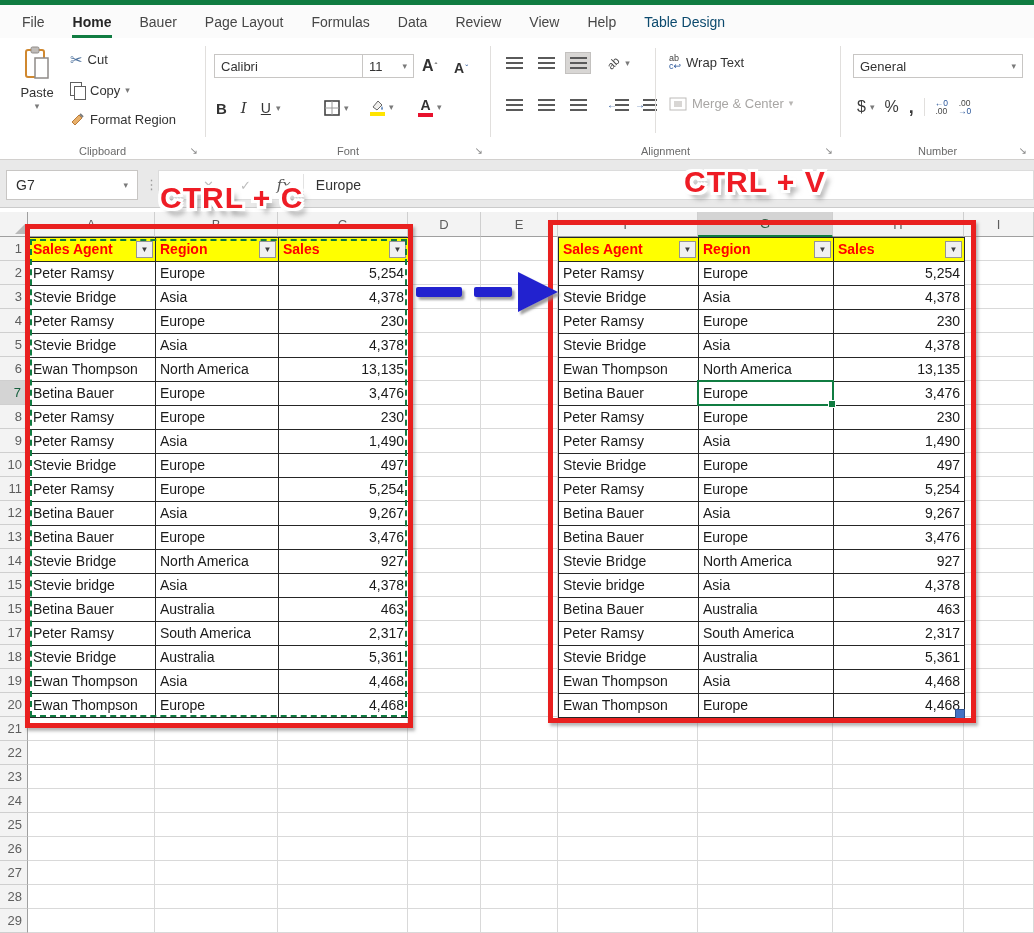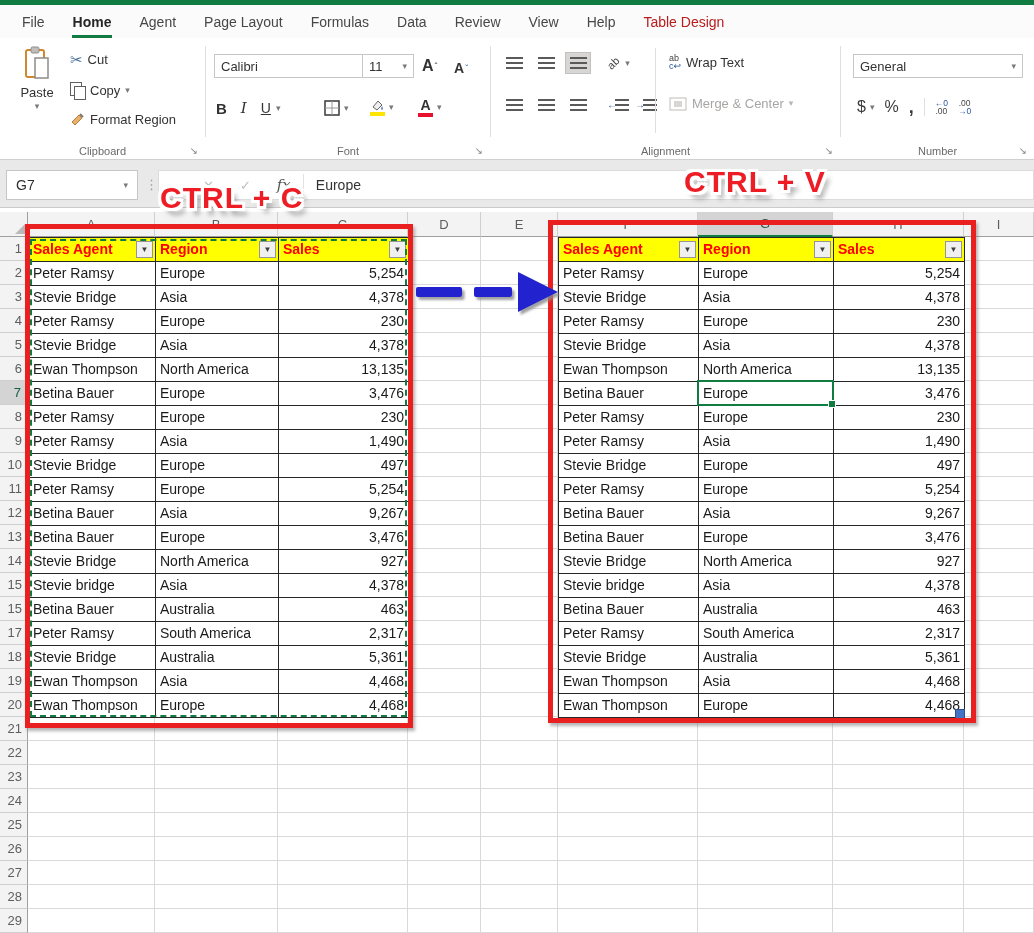--- a/index.html
+++ b/index.html
@@ -6,21 +6,21 @@
 html,body{background:#fff}
 body{font-family:"Liberation Sans",sans-serif;-webkit-font-smoothing:antialiased}
 .app{position:relative;width:1034px;height:933px;overflow:hidden;background:#fff}
 
 
 .accent{position:absolute;top:0;left:0;right:0;height:5px;background:#107C41}
 .tabs{position:absolute;top:5px;left:0;right:0;height:33px;background:#fbfbfb;display:flex;align-items:stretch;padding-left:8px}
 .tab{padding:0 14px;font-size:14px;color:#474747;display:flex;align-items:center;position:relative;white-space:nowrap}
 .tab.active{font-weight:700;color:#262626}
 .tab.active::after{content:"";position:absolute;left:13px;right:13px;bottom:0;height:3px;background:#107C41}
-.tab.contextual{color:#b91c1c}
+.tab.contextual{color:#0c4a6e}
 
 
 .ribbon{position:absolute;top:38px;left:0;right:0;height:122px;background:#fff;border-bottom:1px solid #d2d0ce;font-size:13px;color:#3b3b3b}
 .group{position:absolute;top:0;bottom:0}
 .gsep{position:absolute;top:8px;bottom:22px;width:1px;background:#e1dfdd}
 .glabel{position:absolute;bottom:2px;left:0;right:0;text-align:center;font-size:11px;color:#6a6a6a}
 .launcher{position:absolute;bottom:3px;right:7px;font-size:10px;color:#8a8a8a}
 .caret{font-size:9px;color:#7a7a7a;line-height:1}
 .rrow{position:absolute;display:flex;align-items:center}
 .btn{display:flex;align-items:center;gap:5px;color:#333}
@@ -107,21 +107,21 @@
 </head>
 <body>
 
 <div class="app">
   <div class="accent"></div>
 
   <div class="tabs">
 
   <div class="tab">File</div>
       <div class="tab active">Home</div>
-      <div class="tab">Agent</div>
+      <div class="tab">Bauer</div>
       <div class="tab">Page Layout</div>
       <div class="tab">Formulas</div>
       <div class="tab">Data</div>
       <div class="tab">Review</div>
       <div class="tab">View</div>
       <div class="tab">Help</div>
       <div class="tab contextual">Table Design</div>
     </div>
 
   <div class="ribbon">

